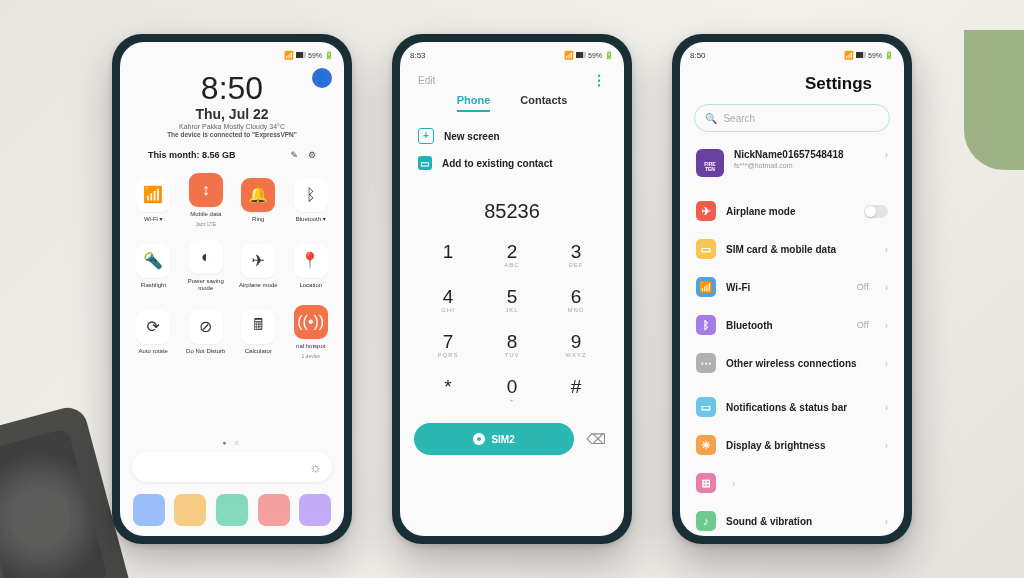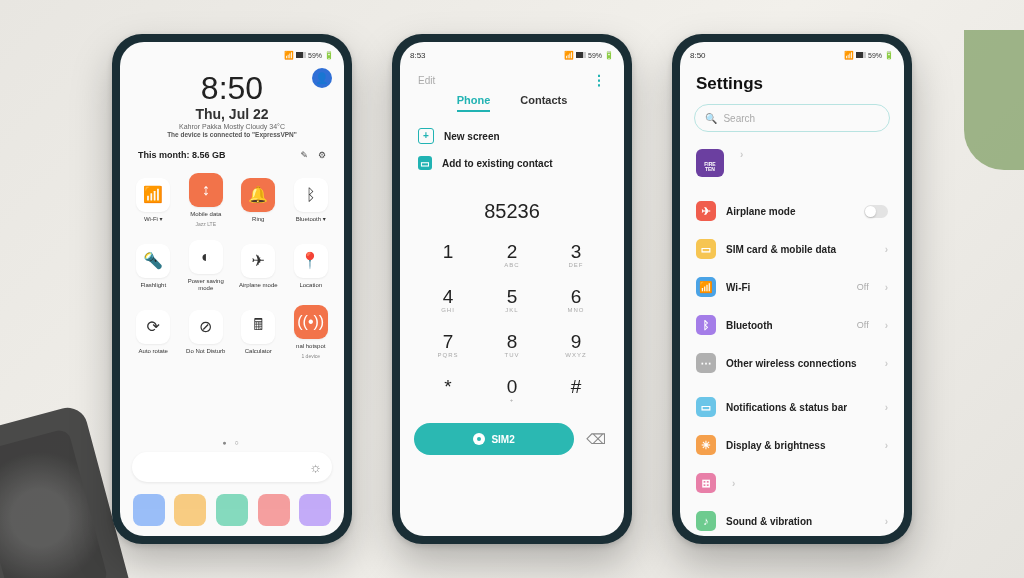--- a/index.html
+++ b/index.html
@@ -54,21 +54,21 @@
   .battpct { font-size:7px; }
   .bars { display:inline-block; width:10px; height:6px; background:linear-gradient(to right,#333 70%,#ccc 70%); }
 
   
   .qs-top { text-align:center; padding:8px 0 4px; position:relative;}
   .qs-avatar { position:absolute; right:12px; top:4px; width:20px; height:20px; border-radius:50%; background:#2f6fd6; display:flex; align-items:center; justify-content:center; color:#fff; font-size:11px;}
   .qs-time { font-size:32px; font-weight:300; color:#222; line-height:1;}
   .qs-date { font-size:14px; font-weight:600; color:#333; margin-top:2px;}
   .qs-weather { font-size:7px; color:#666; margin-top:1px;}
   .qs-vpn { font-size:6.5px; color:#555; margin-top:1px; font-weight:600;}
-  .qs-data { display:flex; justify-content:space-between; align-items:center; padding:8px 18px; font-size:9px;}
+  .qs-data { display:flex; justify-content:space-between; align-items:center; padding:8px 28px; font-size:9px;}
   .qs-data strong { font-weight:700; color:#222; }
   .qs-data .icons { display:flex; gap:10px; color:#444; }
   .qs-grid { flex:1; display:grid; grid-template-columns:repeat(4,1fr); grid-auto-rows:64px; gap:2px; padding:0 8px;}
   .tile { display:flex; flex-direction:column; align-items:center; justify-content:center; gap:4px; }
   .tile-icon { width:34px; height:34px; border-radius:9px; background:#fff; box-shadow:0 1px 2px rgba(0,0,0,0.06); display:flex; align-items:center; justify-content:center; color:#333; }
   .tile-icon.active { background:#f2734a; color:#fff; }
   .tile-label { font-size:6px; color:#333; text-align:center; line-height:1.1; max-width:46px;}
   .tile-sub { font-size:5px; color:#888; }
   .qs-dots { text-align:center; font-size:7px; color:#888; letter-spacing:3px;}
   .qs-search { margin:6px 12px; background:#fff; border-radius:18px; height:30px; box-shadow:0 1px 3px rgba(0,0,0,0.08); display:flex; align-items:center; justify-content:flex-end; padding:0 10px;}
@@ -94,21 +94,21 @@
   .key { text-align:center; padding:9px 0; }
   .key-num { font-size:19px; color:#222; font-weight:400; line-height:1;}
   .key-sub { font-size:6px; color:#aaa; letter-spacing:1px; margin-top:1px; height:7px;}
   .sim-row { display:flex; gap:8px; padding:10px 14px 14px; align-items:center;}
   .sim-btn { flex:1; background:#2bb8b2; border-radius:20px; color:#fff; font-size:10px; font-weight:700; display:flex; align-items:center; justify-content:center; gap:6px; height:32px;}
   .sim-dot { width:12px; height:12px; border-radius:50%; background:#fff; display:flex; align-items:center; justify-content:center;}
   .sim-dot::after { content:''; width:4px; height:4px; border-radius:50%; background:#2bb8b2;}
   .backspace { color:#888; font-size:14px; padding:0 4px;}
 
   
-  .set-title { font-size:17px; font-weight:800; color:#111; padding:10px 16px 6px;}
+  .set-title { font-size:17px; font-weight:800; color:#111; padding:10px 32px 6px;text-align:right;}
   .set-search { margin:4px 14px 8px; border:1px solid #b8e3e1; border-radius:16px; height:26px; display:flex; align-items:center; padding:0 10px; gap:6px; color:#aaa; font-size:10px;}
   .set-list { flex:1; padding:0 14px; overflow:hidden;}
   .set-item { display:flex; align-items:center; gap:10px; padding:9px 2px; font-size:10px; color:#222; font-weight:600;}
   .set-item.profile { align-items:flex-start; }
   .set-icon { width:20px; height:20px; border-radius:5px; display:flex; align-items:center; justify-content:center; font-size:11px; color:#fff; flex-shrink:0;}
   .set-item .label { flex:1; }
   .set-item .value { color:#aaa; font-size:9px; font-weight:400;}
   .set-item .chev { color:#ccc; font-size:10px; margin-left:6px;}
   .set-sub { font-size:7px; color:#999; font-weight:400; margin-top:2px;}
   .set-sep { height:6px; }
@@ -324,20 +324,24 @@
           </span>
   </div>
   <div class="set-title">Settings</div>
   <div class="set-search">
     <span>🔍</span>
     <span>Search</span>
   </div>
   <div class="set-list" id="set-list">
     <div class="set-item profile">
       <div class="set-icon ic-profile">FIRE<br>TEN</div>
+      <div class="label">
+        <div>NickName01657548418</div>
+        <div class="set-sub">fs***@hotmail.com</div>
+      </div>
       <span class="chev">›</span>
     </div>
     <div class="set-sep"></div>
 
     <div id="set-items">
             <div class="set-item">
               <div class="set-icon ic-air">✈</div>
               <div class="label">Airplane mode</div>
               <div class="toggle"></div>
             </div>

